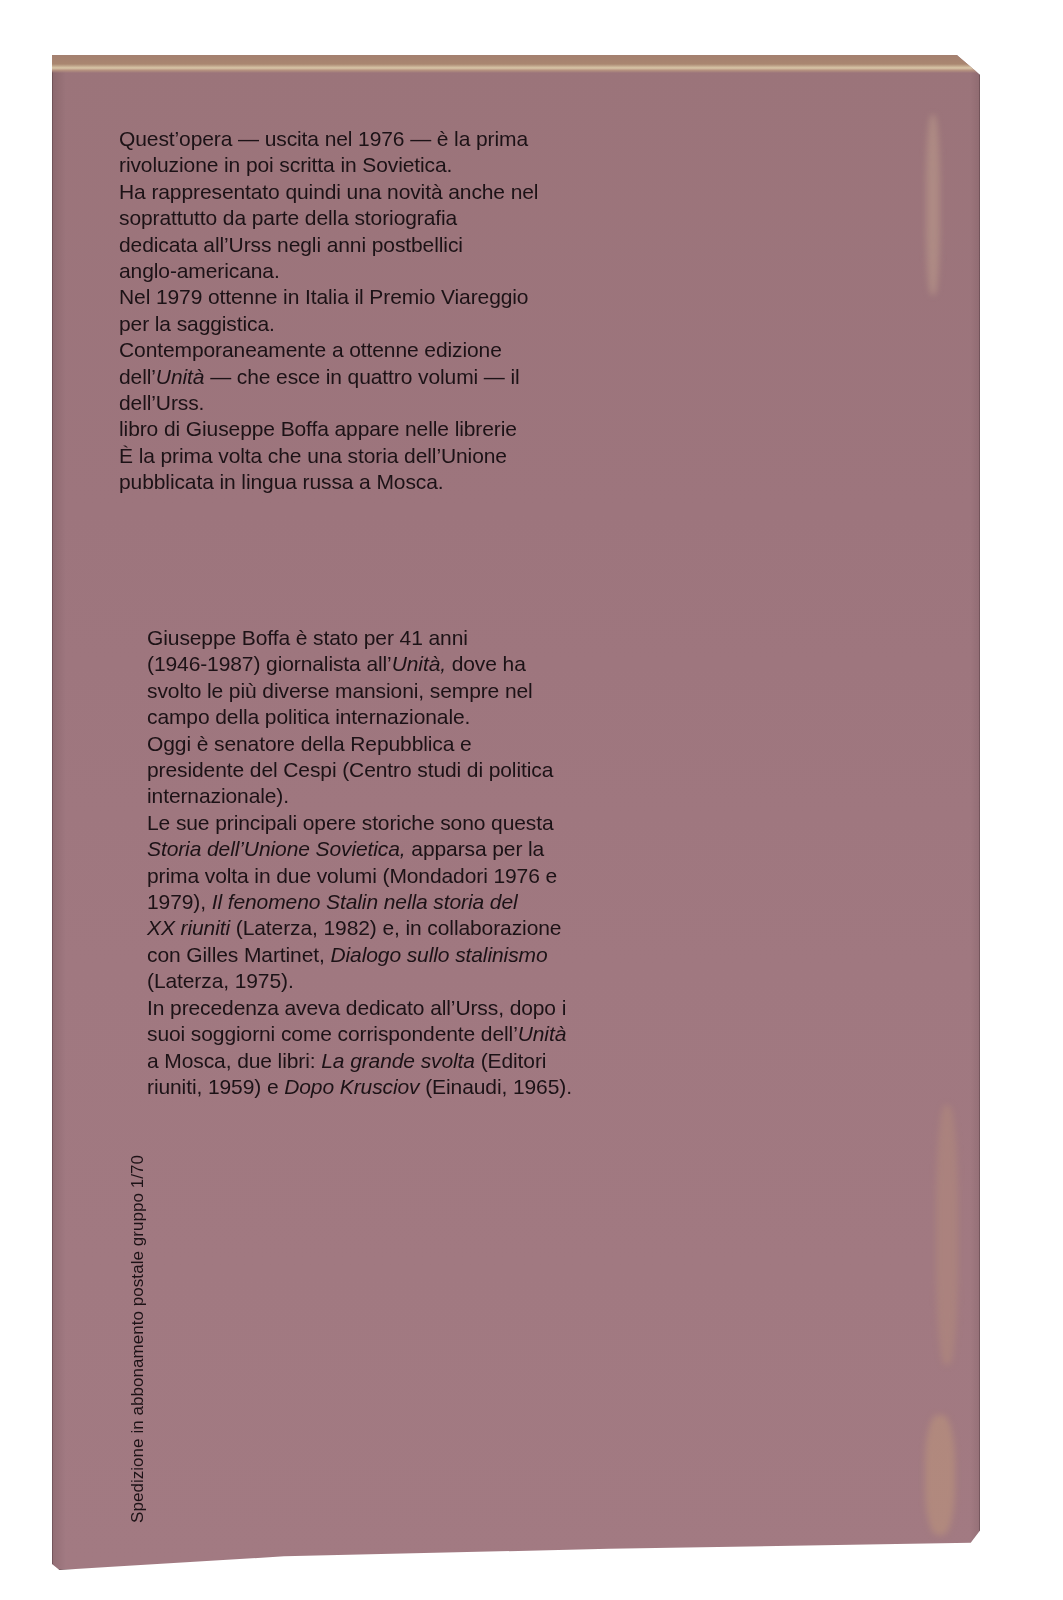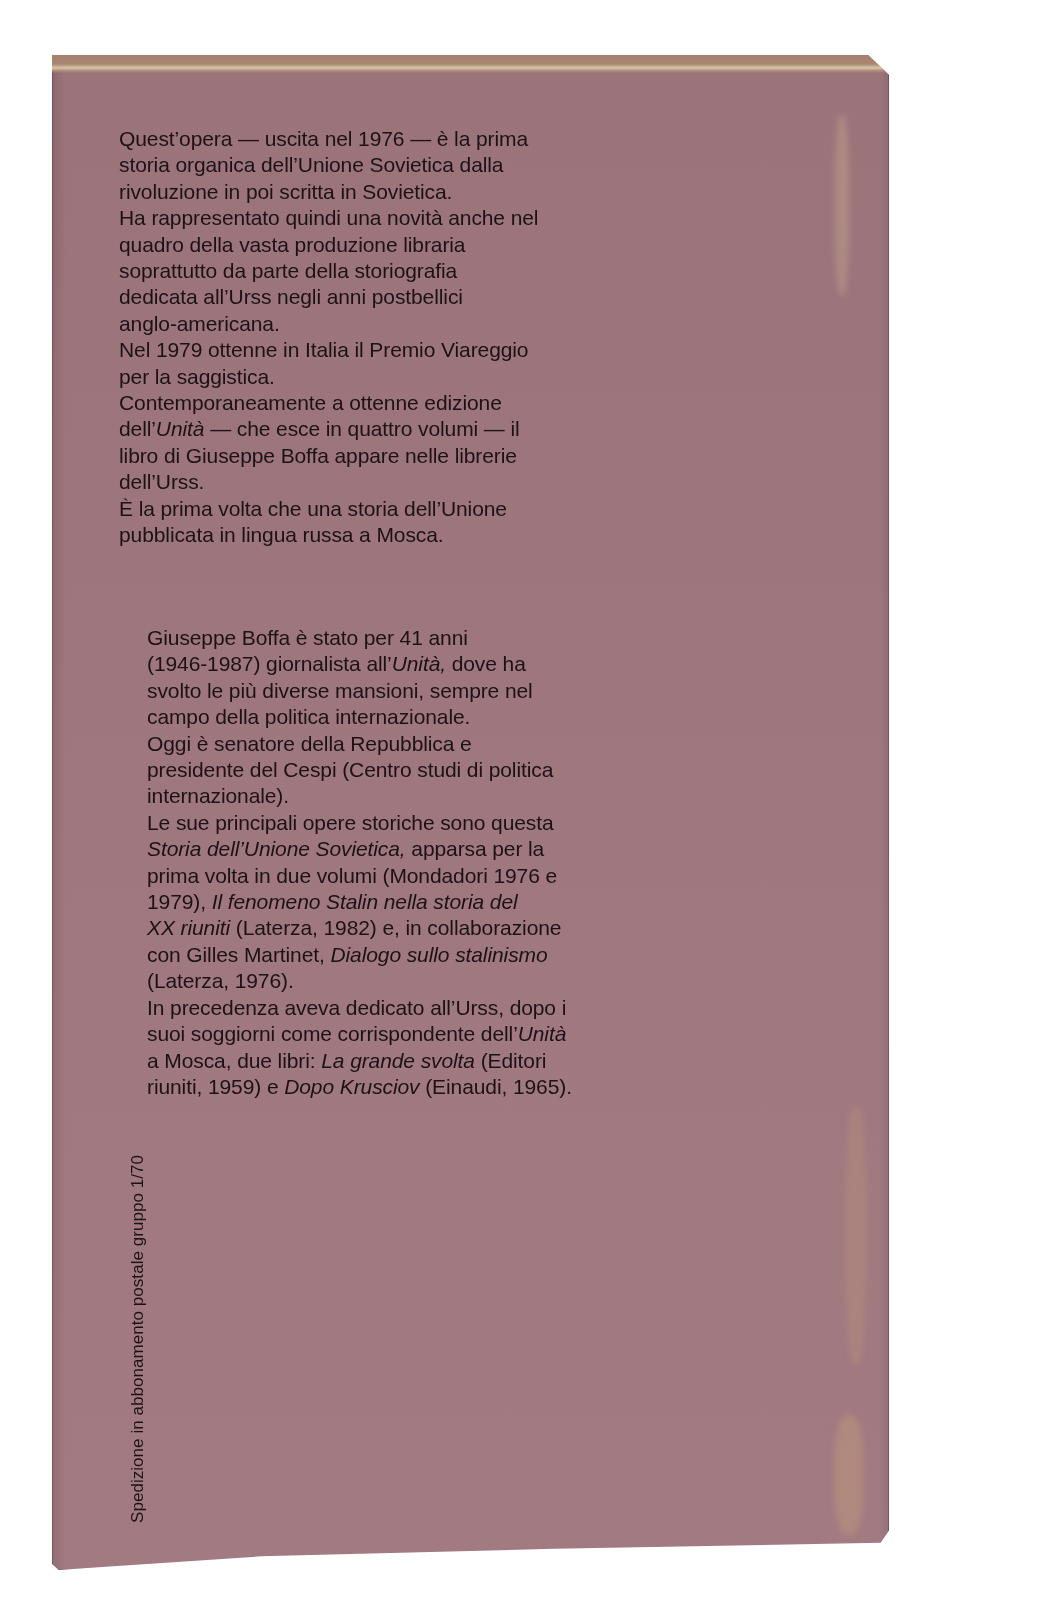--- a/index.html
+++ b/index.html
@@ -11,21 +11,21 @@
       width: 1063px;
       height: 1600px;
       position: relative;
       overflow: hidden;
       font-family: "Liberation Sans", sans-serif;
     }
     .book {
       position: absolute;
       left: 52px;
       top: 55px;
-      width: 837px;
+      width: 928px;
       height: 1515px;
       background:
         linear-gradient(90deg, rgba(0,0,0,0.10) 0px, rgba(0,0,0,0) 14px),
         linear-gradient(270deg, rgba(0,0,0,0.08) 0px, rgba(0,0,0,0) 10px),
         linear-gradient(180deg, #9b747a 0%, #9d757d 30%, #a07880 60%, #a27a82 100%);
       border-radius: 6px 10px 4px 4px;
       box-shadow: inset 0 0 0 1px rgba(60,40,45,0.35);
       clip-path: polygon(0 0, 97.5% 0, 100% 1.3%, 100% 97.4%, 99% 98.2%, 60% 98.6%, 25% 99.1%, 6% 99.8%, 0.8% 100%, 0 99.6%);
     }
     .top-edge {
@@ -79,51 +79,49 @@
 <body>
 
 <div class="book">
   <div class="top-edge"></div>
   <div class="stain s1"></div>
   <div class="stain s2"></div>
   <div class="stain s3"></div>
 
   <div class="text-block para1">
       <span class="line"><span>Quest’opera — uscita nel 1976 — è la prima</span></span>
-      <span class="line"><span>storia organica dell’Unione Sovietica dalla</span></span>
       <span class="line"><span>rivoluzione in poi scritta in Sovietica.</span></span>
       <span class="line"><span>Ha rappresentato quindi una novità anche nel</span></span>
-      <span class="line"><span>quadro della vasta produzione libraria</span></span>
       <span class="line"><span>soprattutto da parte della storiografia</span></span>
       <span class="line"><span>dedicata all’Urss negli anni postbellici</span></span>
       <span class="line"><span>anglo-americana.</span></span>
       <span class="line"><span>Nel 1979 ottenne in Italia il Premio Viareggio</span></span>
       <span class="line"><span>per la saggistica.</span></span>
       <span class="line"><span>Contemporaneamente a ottenne edizione</span></span>
       <span class="line"><span>dell’</span><i>Unità</i><span> — che esce in quattro volumi — il</span></span>
+      <span class="line"><span>dell’Urss.</span></span>
       <span class="line"><span>libro di Giuseppe Boffa appare nelle librerie</span></span>
-      <span class="line"><span>dell’Urss.</span></span>
       <span class="line"><span>È la prima volta che una storia dell’Unione</span></span>
       <span class="line"><span>pubblicata in lingua russa a Mosca.</span></span>
     </div>
   <div class="text-block para2">
       <span class="line"><span>Giuseppe Boffa è stato per 41 anni</span></span>
       <span class="line"><span>(1946-1987) giornalista all’</span><i>Unità,</i><span> dove ha</span></span>
       <span class="line"><span>svolto le più diverse mansioni, sempre nel</span></span>
       <span class="line"><span>campo della politica internazionale.</span></span>
       <span class="line"><span>Oggi è senatore della Repubblica e</span></span>
       <span class="line"><span>presidente del Cespi (Centro studi di politica</span></span>
       <span class="line"><span>internazionale).</span></span>
       <span class="line"><span>Le sue principali opere storiche sono questa</span></span>
       <span class="line"><i>Storia dell’Unione Sovietica,</i><span> apparsa per la</span></span>
       <span class="line"><span>prima volta in due volumi (Mondadori 1976 e</span></span>
       <span class="line"><span>1979), </span><i>Il fenomeno Stalin nella storia del</i></span>
       <span class="line"><i>XX riuniti</i><span> (Laterza, 1982) e, in collaborazione</span></span>
       <span class="line"><span>con Gilles Martinet, </span><i>Dialogo sullo stalinismo</i></span>
-      <span class="line"><span>(Laterza, 1976).</span></span>
+      <span class="line"><span>(Laterza, 1975).</span></span>
       <span class="line"><span>In precedenza aveva dedicato all’Urss, dopo i</span></span>
       <span class="line"><span>suoi soggiorni come corrispondente dell’</span><i>Unità</i></span>
       <span class="line"><span>a Mosca, due libri: </span><i>La grande svolta</i><span> (Editori</span></span>
       <span class="line"><span>riuniti, 1959) e </span><i>Dopo Krusciov</i><span> (Einaudi, 1965).</span></span>
     </div>
 
   <div class="vertical-note">Spedizione in abbonamento postale gruppo 1/70</div>
 </div>
 
 </body></html>

